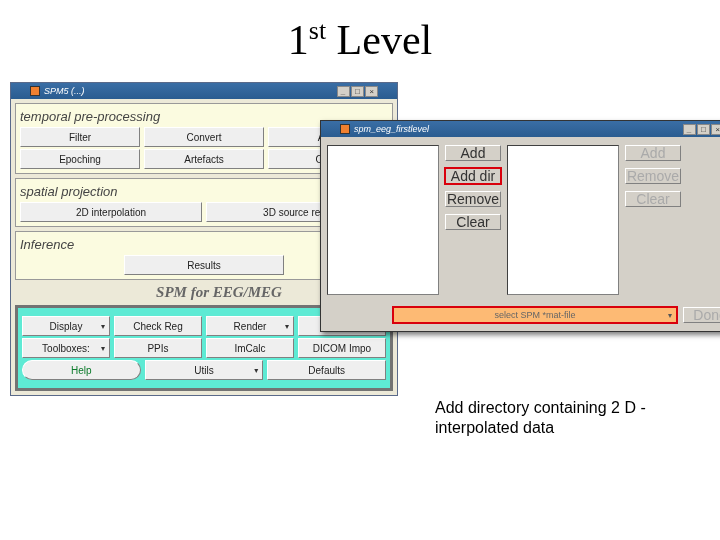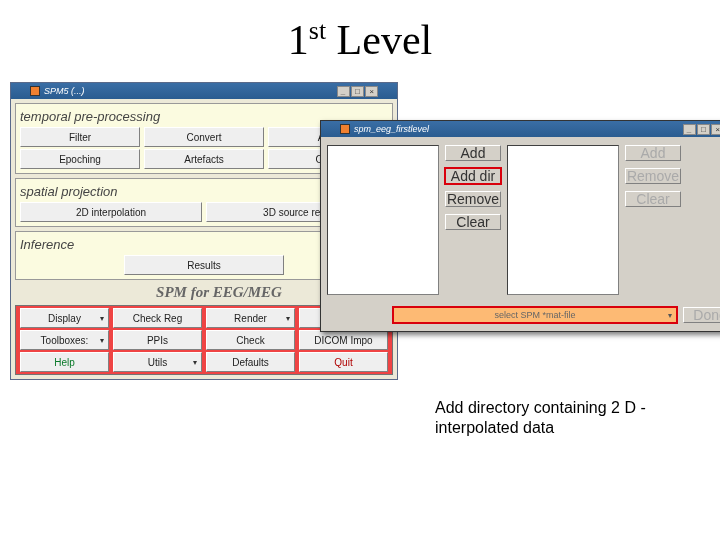--- a/index.html
+++ b/index.html
@@ -87,26 +87,26 @@
     font-family: "Times New Roman", serif;
     font-style: italic;
     font-weight: bold;
     font-size: 15px;
     color: #666;
     text-align: center;
     margin: 2px 0 4px 0;
     padding-left: 30px;
   }
   .bottom-grid {
-    background: #ef4444;
-    border: 1px solid #737373;
+    background: #5eead4;
+    border: 3px solid #737373;
     margin: 4px;
-    padding: 0 2px;
-  }
-  .help-text { color: #0a7a2a; }
+    padding: 6px 2px;
+  }
+  .help-text { color: #0a7a2a; border-radius: 10px; }
   .quit-text { color: #b00000; }
 
   
   .dlg-window {
     position: absolute;
     top: 120px;
     left: 320px;
     width: 424px;
     background: #d4d0c8;
     border: 1px solid #333;
@@ -221,28 +221,27 @@
   <div class="bottom-grid">
     <div class="btn-row">
       <div class="spm-select">Display</div>
       <div class="spm-btn">Check Reg</div>
       <div class="spm-select">Render</div>
       <div class="spm-btn">EEG</div>
     </div>
     <div class="btn-row">
       <div class="spm-select">Toolboxes:</div>
       <div class="spm-btn">PPIs</div>
-      <div class="spm-btn">Check</div>
+      <div class="spm-btn">ImCalc</div>
       <div class="spm-btn">DICOM Impo</div>
     </div>
     <div class="btn-row">
       <div class="spm-btn help-text">Help</div>
       <div class="spm-select">Utils</div>
       <div class="spm-btn">Defaults</div>
-      <div class="spm-btn quit-text">Quit</div>
     </div>
   </div>
 </div>
 
 <div class="dlg-window">
   <div class="titlebar">
     <span class="icon"></span>
     <span>spm_eeg_firstlevel</span>
     <div class="win-controls">
       <span>_</span>

